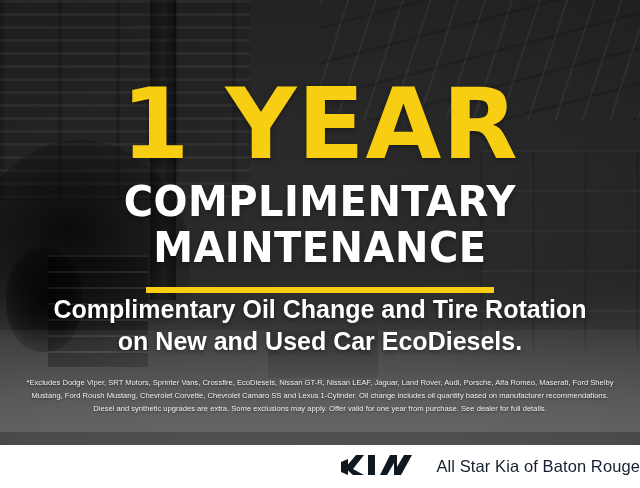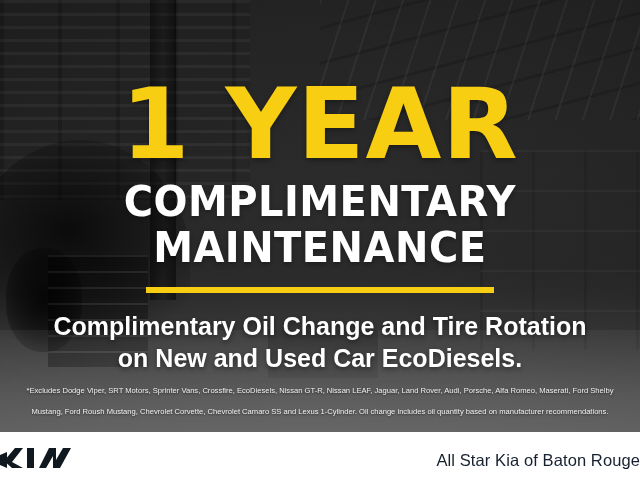--- a/index.html
+++ b/index.html
@@ -134,52 +134,51 @@
   }
 
   .divider {
     width: 348px;
     height: 6px;
     background: #F8CE12;
     margin-top: 16px;
   }
 
   .offer {
-    margin-top: 17px;
     font-size: 25px;
     line-height: 1.30;
     font-weight: bold;
     color: #ffffff;
     text-align: center;
     white-space: nowrap;
     text-shadow: 0 2px 5px rgba(0,0,0,0.45);
   }
 
   .disclaimer {
     position: absolute;
     left: 14px;
     right: 14px;
     top: 376px;
     font-size: 7.6px;
     line-height: 1.72;
     color: #f0f0f0;
     text-align: center;
     text-shadow: 0 1px 2px rgba(0,0,0,0.5);
   }
-  .disclaimer div { white-space: nowrap; margin-top: 8px; }
+  .disclaimer div { white-space: nowrap; }
 
   
   .footer {
     position: absolute;
     left: 0; right: 0; bottom: 0;
-    height: 56px;
+    height: 43px;
     background: #ffffff;
     display: flex;
     align-items: center;
-    justify-content: space-between;
+    justify-content: flex-end;
     gap: 17px;
   }
   .kia-logo { display: block; }
   .dealer-name {
     font-size: 16.5px;
     color: #16202e;
     letter-spacing: 0.1px;
     white-space: nowrap;
   }
 </style>
@@ -212,20 +211,21 @@
     <div class="divider"></div>
 
     <div class="offer">
       <div>Complimentary Oil Change and Tire Rotation</div>
       <div>on New and Used Car EcoDiesels.</div>
     </div>
 
     <div class="disclaimer">
       <div>*Excludes Dodge Viper, SRT Motors, Sprinter Vans, Crossfire, EcoDiesels, Nissan GT-R, Nissan LEAF, Jaguar, Land Rover, Audi, Porsche, Alfa Romeo, Maserati, Ford Shelby</div>
       <div>Mustang, Ford Roush Mustang, Chevrolet Corvette, Chevrolet Camaro SS and Lexus 1-Cylinder. Oil change includes oil quantity based on manufacturer recommendations.</div>
+      <div>Diesel and synthetic upgrades are extra. Some exclusions may apply. Offer valid for one year from purchase. See dealer for full details.</div>
     </div>
 
   </div>
 
   <div class="footer">
     <span class="kia-logo">
       <svg width="78" height="22" viewBox="0 0 156 44" xmlns="http://www.w3.org/2000/svg" aria-hidden="true">
         <g fill="#101820">
 
           <path d="M0 16 L14 10 L14 21 L30 2 L46 2 L24 30 L46 42 L24 42 L14 33 L14 42 L0 36 Z"></path>

